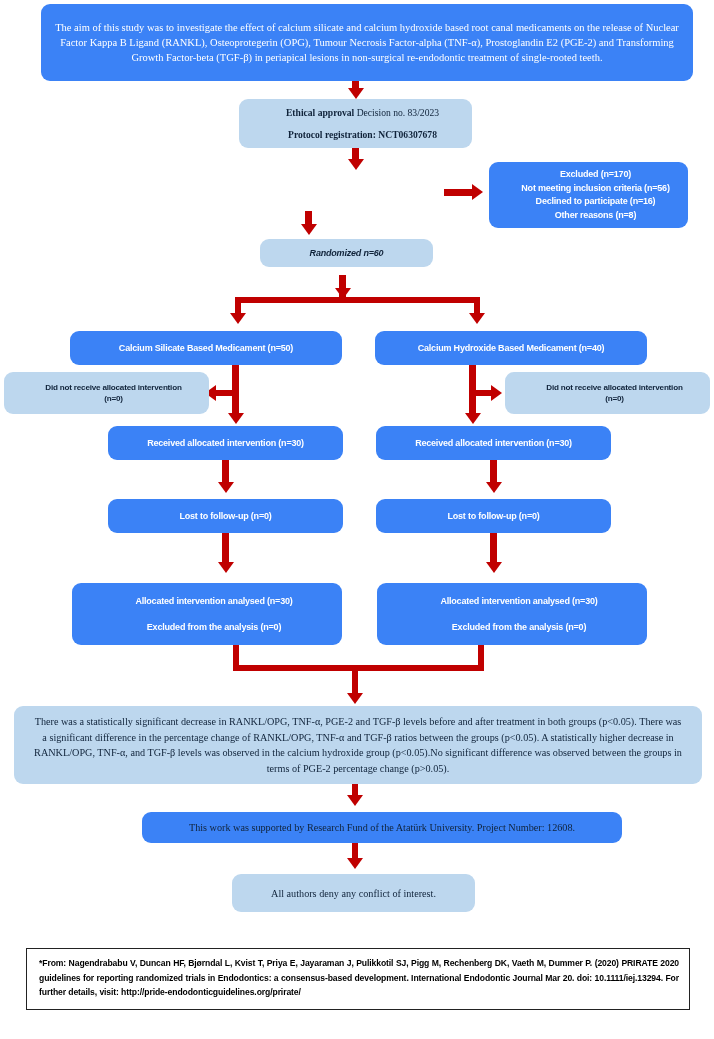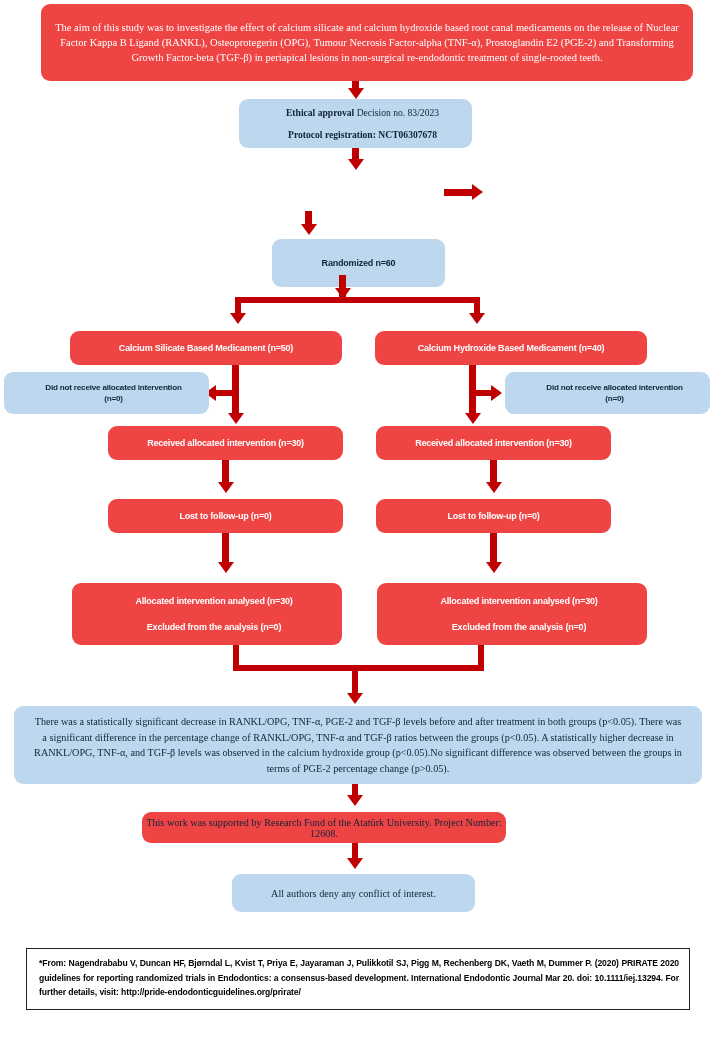--- a/index.html
+++ b/index.html
@@ -25,21 +25,21 @@
     position: absolute;
     box-sizing: border-box;
     display: flex;
     flex-direction: column;
     align-items: center;
     justify-content: center;
     text-align: center;
     border-radius: 9px;
   }
   .box.dark {
-    background: #ef4444;
+    background: #3b82f6;
     color: #ffffff;
   }
   .box.light {
     background: #BDD7EE;
     color: #10233a;
   }
   .box .line {
     display: block;
     width: 100%;
     margin-left: 14px;
@@ -171,25 +171,31 @@
     <span class="line ethics-text"><b class="b">Protocol registration:</b><b class="b"> NCT06307678</b></span>
   </div>
 
   <div class="conn" style="left:352px; top:148px; width:7px; height:13px;"></div>
   <div class="arrow-down" style="left:347.5px; top:159px;"></div>
 
 
   <div class="conn" style="left:444px; top:188.5px; width:30px; height:7px;"></div>
   <div class="arrow-right" style="left:472px; top:184px;"></div>
 
+  <div class="box dark" style="left:489px; top:162px; width:199px; height:66px;">
+    <span class="line excluded-text">Excluded (n=170)</span>
+    <span class="line excluded-text">Not meeting inclusion criteria (n=56)</span>
+    <span class="line excluded-text">Declined to participate (n=16)</span>
+    <span class="line excluded-text">Other reasons (n=8)</span>
+  </div>
 
   <div class="conn" style="left:305px; top:211px; width:7px; height:15px;"></div>
   <div class="arrow-down" style="left:300.5px; top:224px;"></div>
 
-  <div class="box light" style="left:272px; top:239px; width:173px; height:48px;">
+  <div class="box light" style="left:260px; top:239px; width:173px; height:28px;font-style:italic;">
     <span class="node-text">Randomized n=60</span>
   </div>
 
   <div class="conn" style="left:339px; top:275px; width:7px; height:22px;"></div>
   <div class="arrow-down" style="left:334.5px; top:288px;"></div>
   <div class="conn" style="left:235px; top:297px; width:245px; height:6px;"></div>
   <div class="conn" style="left:235px; top:297px; width:6px; height:22px;"></div>
   <div class="arrow-down" style="left:230px; top:313px;"></div>
   <div class="conn" style="left:474px; top:297px; width:6px; height:22px;"></div>
   <div class="arrow-down" style="left:469px; top:313px;"></div>
@@ -268,21 +274,21 @@
   <div class="conn" style="left:352px; top:665px; width:6px; height:32px;"></div>
   <div class="arrow-down" style="left:347px; top:693px;"></div>
 
   <div class="box light" style="left:14px; top:706px; width:688px; height:78px;">
     <span class="results-text">There was a statistically significant decrease in RANKL/OPG, TNF-α, PGE-2 and TGF-β levels before and after treatment in both groups (p&lt;0.05). There was a significant difference in the percentage change of RANKL/OPG, TNF-α and TGF-β ratios between the groups (p&lt;0.05). A statistically higher decrease in RANKL/OPG, TNF-α, and TGF-β levels was observed in the calcium hydroxide group (p&lt;0.05).No significant difference was observed between the groups in terms of PGE-2 percentage change (p&gt;0.05).</span>
   </div>
 
   <div class="conn" style="left:352px; top:784px; width:6px; height:14px;"></div>
   <div class="arrow-down" style="left:347px; top:795px;"></div>
 
-  <div class="box dark" style="left:142px; top:812px; width:364px; height:31px;justify-content:center;">
+  <div class="box dark" style="left:142px; top:812px; width:480px; height:31px;justify-content:center;">
     <span class="funding-text">This work was supported by Research Fund of the Atatürk University. Project Number: 12608.</span>
   </div>
 
   <div class="conn" style="left:352px; top:843px; width:6px; height:18px;"></div>
   <div class="arrow-down" style="left:347px; top:858px;"></div>
 
   <div class="box light" style="left:232px; top:874px; width:243px; height:38px;">
     <span class="conflict-text">All authors deny any conflict of interest.</span>
   </div>
 

